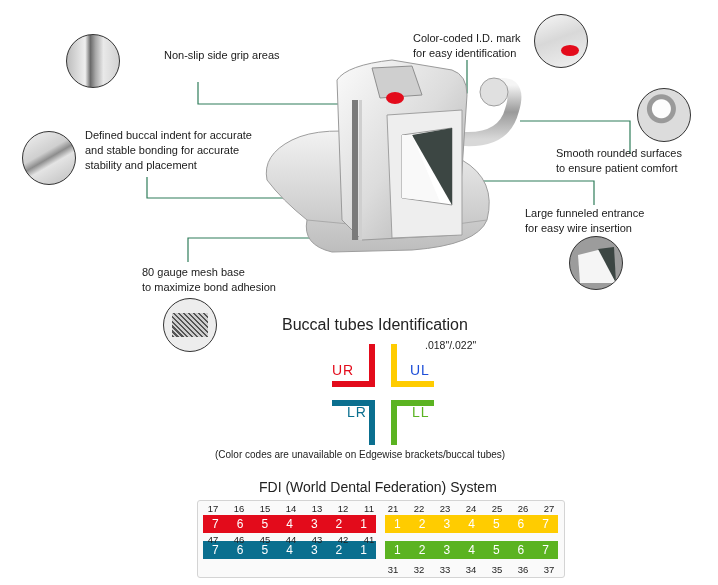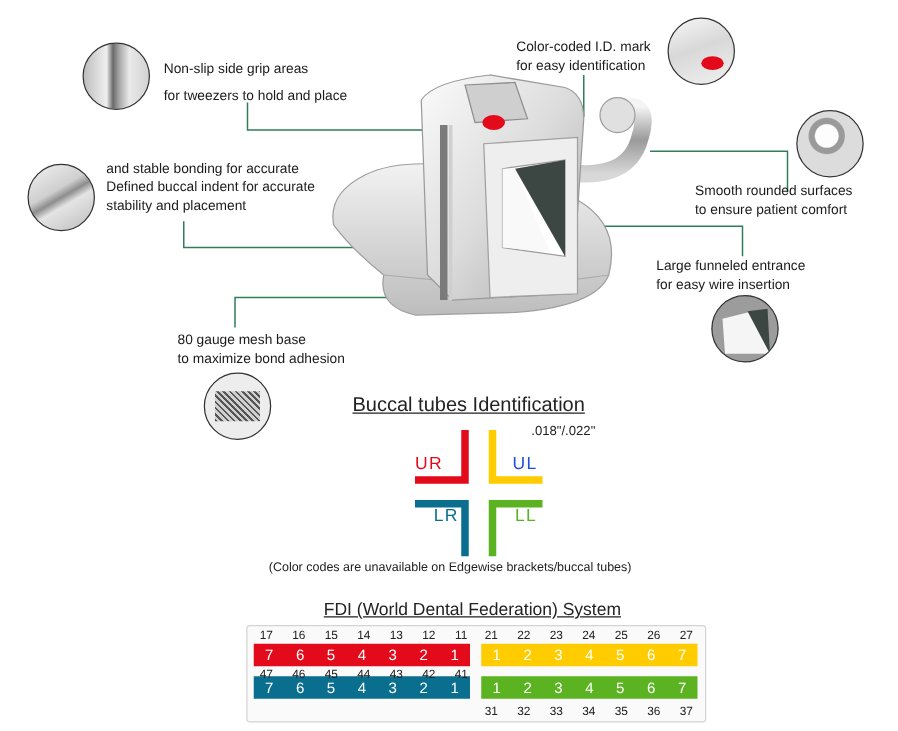--- a/index.html
+++ b/index.html
@@ -1,24 +1,24 @@
 <!DOCTYPE html>
 <html><head>
 <meta charset="utf-8">
 <style>
   html, body { margin:0; padding:0; background:#ffffff; }
   body { width:718px; height:585px; position:relative; overflow:hidden;
          font-family:"Liberation Sans", "DejaVu Sans", sans-serif; color:#1a1a1a; }
   .abs { position:absolute; }
   .callout { font-size:11px; line-height:15px; color:#1a1a1a; white-space:nowrap; }
-  .callout.tall { line-height:22px; }
+  .callout.tall { line-height:22px;margin-left:33px; }
   .thumb { position:absolute; border-radius:50%; border:1.5px solid #333;
            overflow:hidden; background:#e6e6e6; box-sizing:border-box; }
   svg.leaders { position:absolute; left:0; top:0; }
-  .section-title { position:absolute; font-size:16px; color:#222; white-space:nowrap;text-decoration:underline; }
+  .section-title { position:absolute; font-size:16px; color:#222; white-space:nowrap; }
   .quad-label { position:absolute; font-size:14px; letter-spacing:1px; }
   .note { position:absolute; font-size:10px; color:#222; white-space:nowrap; }
   .fdi-box { position:absolute; left:197px; top:500px; width:368px; height:78px;
              border:1px solid #d4d4d4; border-radius:3px; background:#fafafa; box-sizing:border-box; }
   .fdi-nums { position:absolute; display:flex; font-size:9.5px; color:#222; }
   .fdi-nums span { width:26px; text-align:center; }
   .fdi-bar { position:absolute; height:18px; display:flex; align-items:center; }
   .fdi-bar span { width:26px; text-align:center; color:#fff; font-size:12px; }
 </style>
 </head>
@@ -86,25 +86,24 @@
 <div class="thumb" style="left:637px;top:88px;width:54px;height:54px;background:radial-gradient(circle at 45% 38%,#fdfdfd 0 9px,#9a9a9a 10px 14px,#dcdcdc 15px)"></div>
 <div class="thumb" style="left:569px;top:236px;width:54px;height:54px;background:#9c9c9c">
   <svg width="54" height="54" viewBox="0 0 54 54">
     <polygon points="8,18 32,12 46,46 10,46" fill="#f5f5f5"></polygon>
     <polygon points="28,12 44,10 46,46" fill="#3c4643"></polygon>
   </svg>
 </div>
 
 <div class="abs callout tall" style="left:131px;top:44px">
   <div>Non-slip side grip areas</div>
-  <div>for tweezers to hold and place</div>
 </div>
 <div class="abs callout" style="left:85px;top:128px">
+  <div>Defined buccal indent for accurate</div>
   <div>and stable bonding  for accurate</div>
-  <div>Defined buccal indent for accurate</div>
   <div>stability and placement</div>
 </div>
 <div class="abs callout" style="left:142px;top:265px">
   <div>80 gauge mesh base</div>
   <div>to maximize bond adhesion</div>
 </div>
 <div class="abs callout" style="left:413px;top:31px">
   <div>Color-coded I.D. mark</div>
   <div>for easy identification</div>
 </div>

